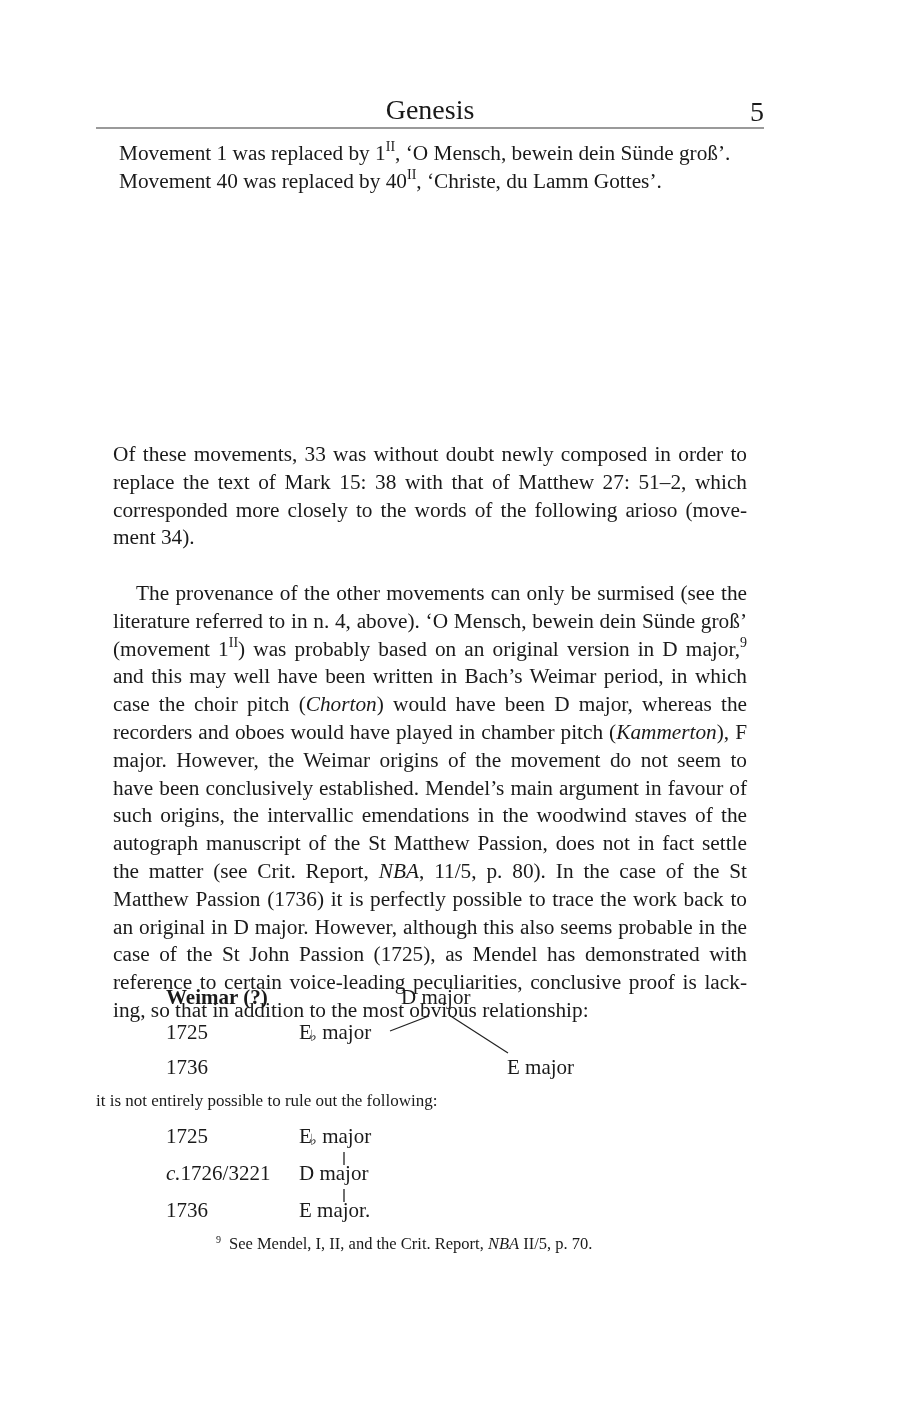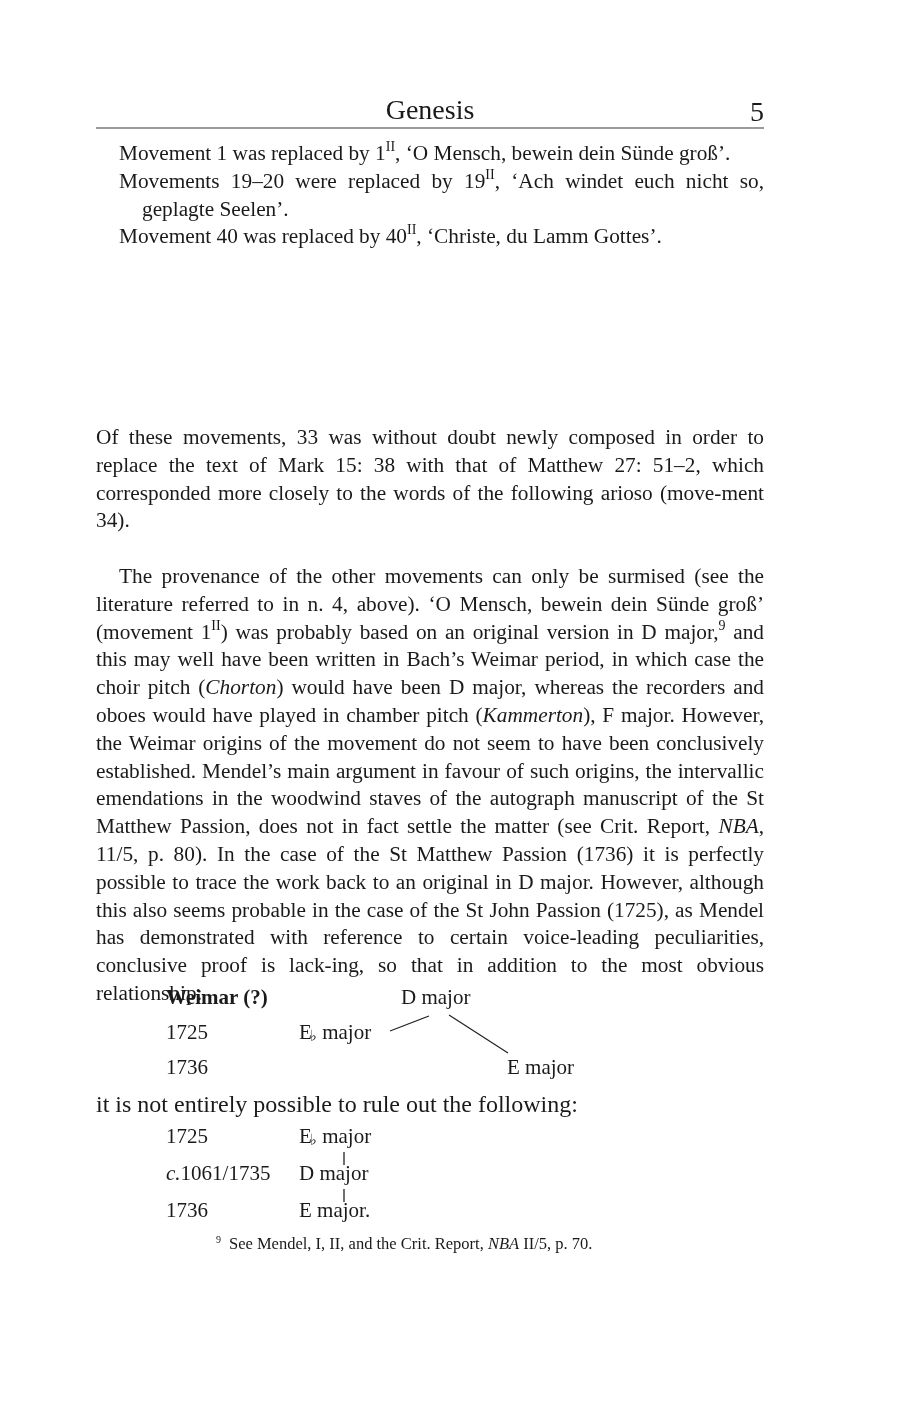--- a/index.html
+++ b/index.html
@@ -10,49 +10,48 @@
   .running-head .title { position: absolute; left: 0; right: 0; text-align: center; }
   .running-head .folio { position: absolute; right: 0; top: 2px; }
   .rule { position: absolute; top: 127px; left: 0; width: 668px; height: 2px; background: #9a9a9a; }
 
   .text { font-size: 21.3px; line-height: 27.8px; }
   .list { position: absolute; top: 140px; left: 23px; width: 645px; }
   .list .item { text-indent: -23px; padding-left: 23px; text-align: justify; text-align-last: left; }
   sup { font-size: 14px; line-height: 0; vertical-align: 9px; }
   .body1 { position: absolute; top: 424px; left: 0; width: 668px; }
   .body2 { position: absolute; top: 563px; left: 0; width: 668px; }
-  p { margin: 0; text-align: justify; }
+  p { margin: 17px; text-align: justify; }
   .indent { text-indent: 23px; }
   em { font-style: italic; font-family: Liberation Serif, serif; }
 
   .diagram { position: absolute; left: 0; width: 668px; font-size: 21px; }
   .diagram .lbl { position: absolute; white-space: nowrap; }
   .d1 { top: 985px; height: 105px; }
-  .lead2 { position: absolute; top: 1091px; left: 0; font-size: 24px; white-space: nowrap; }
+  .lead2 { position: absolute; top: 1091px; left: 0; font-size: 17px; white-space: nowrap; }
   .d2 { top: 1124px; height: 110px; }
   .flat { font-size: 15px; margin-left: -2px; position: relative; top: 2px; }
   svg.lines { position: absolute; left: 0; top: 0; overflow: visible; }
 
   .footnote { position: absolute; top: 1234px; left: 120px; font-size: 16.5px; white-space: nowrap; }
   .footnote sup { font-size: 10px; vertical-align: 6px; margin-right: 8px; }
 </style>
 </head>
 <body>
 
 <div class="page">
 
   <div class="running-head">
     <span class="title">Genesis</span>
     <span class="folio">5</span>
   </div>
   <div class="rule"></div>
 
   <div class="list text">
     <div class="item"><span>Movement 1 was replaced by 1</span><sup>II</sup><span>, ‘O Mensch, bewein dein Sünde groß’.</span></div>
-    <div class="item"><span>Movements 19–20 were replaced by 19</span><sup>II</sup><span>, ‘Ach windet euch nicht so, geplagte Seelen’.</span></div>
     <div class="item"><span>Movement 40 was replaced by 40</span><sup>II</sup><span>, ‘Christe, du Lamm Gottes’.</span></div>
   </div>
 
   <div class="body1 text">
     <p>Of these movements, 33 was without doubt newly composed in order to replace the text of Mark 15: 38 with that of Matthew 27: 51–2, which corresponded more closely to the words of the following arioso (move-ment 34).</p>
   </div>
 
   <div class="body2 text">
     <p class="indent"><span>The provenance of the other movements can only be surmised (see the literature referred to in n. 4, above). ‘O Mensch, bewein dein Sünde groß’ (movement 1</span><sup>II</sup><span>) was probably based on an original version in D major,</span><sup>9</sup><span> and this may well have been written in Bach’s Weimar period, in which case the choir pitch (</span><em>Chorton</em><span>) would have been D major, whereas the recorders and oboes would have played in chamber pitch (</span><em>Kammerton</em><span>), F major. However, the Weimar origins of the movement do not seem to have been conclusively established. Mendel’s main argument in favour of such origins, the intervallic emendations in the woodwind staves of the autograph manuscript of the St Matthew Passion, does not in fact settle the matter (see Crit. Report, </span><em>NBA</em><span>, 11/5, p. 80). In the case of the St Matthew Passion (1736) it is perfectly possible to trace the work back to an original in D major. However, although this also seems probable in the case of the St John Passion (1725), as Mendel has demonstrated with reference to certain voice-leading peculiarities, conclusive proof is lack-ing, so that in addition to the most obvious relationship:</span></p>
   </div>
@@ -67,21 +66,21 @@
     <svg class="lines" width="668" height="105">
       <line x1="294" y1="46" x2="333" y2="31" stroke="#222" stroke-width="1.2"></line>
       <line x1="353" y1="30" x2="412" y2="68" stroke="#222" stroke-width="1.2"></line>
     </svg>
   </div>
 
   <div class="lead2">it is not entirely possible to rule out the following:</div>
 
   <div class="diagram d2">
     <span class="lbl" style="left:70px; top:0px;"><em></em><span>1725</span></span>
-    <span class="lbl" style="left:70px; top:37px;"><em>c.</em><span>1061/1735</span></span>
+    <span class="lbl" style="left:70px; top:37px;"><em>c.</em><span>1726/3221</span></span>
     <span class="lbl" style="left:70px; top:74px;"><span>1736</span></span>
     <span class="lbl" style="left:203px; top:0px;"><span>E</span><span class="flat">♭</span><span> major</span></span>
     <span class="lbl" style="left:203px; top:37px;"><span>D</span><span> major</span></span>
     <span class="lbl" style="left:203px; top:74px;"><span>E</span><span> major.</span></span>
     <svg class="lines" width="668" height="110">
       <line x1="248" y1="28" x2="248" y2="41" stroke="#222" stroke-width="1.3"></line>
       <line x1="248" y1="65" x2="248" y2="78" stroke="#222" stroke-width="1.3"></line>
     </svg>
   </div>
 

